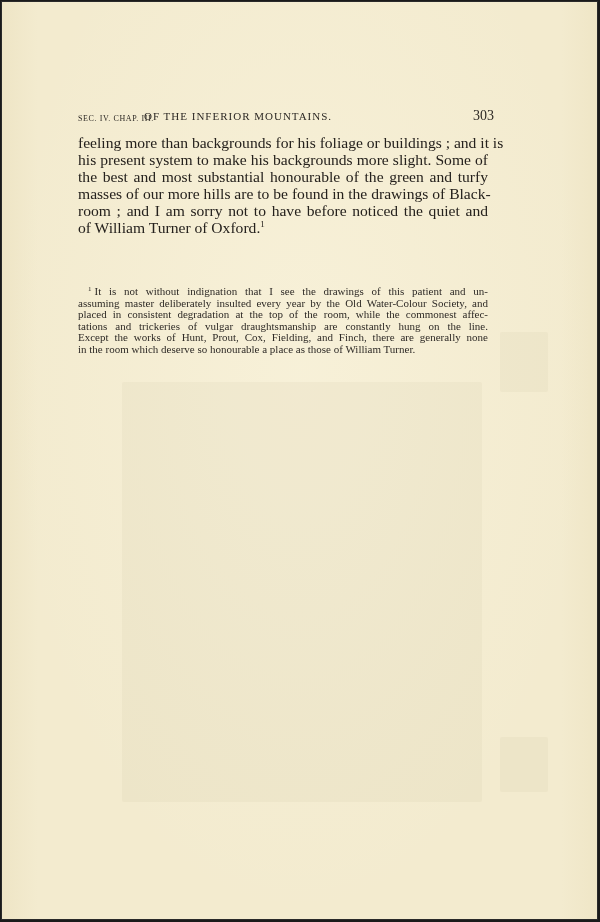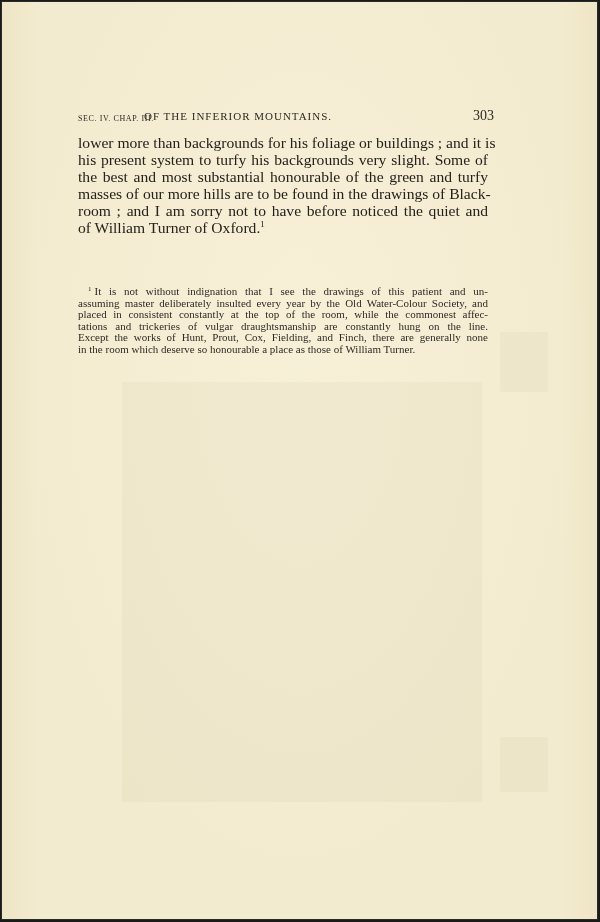--- a/index.html
+++ b/index.html
@@ -130,30 +130,30 @@
   <div class="bleed" style="left:498px;top:330px;width:48px;height:60px;"></div>
   <div class="bleed" style="left:498px;top:735px;width:48px;height:55px;"></div>
 
   <div class="running-head">
     <span class="section">Sec. IV. Chap. III.</span>
     <span class="title">Of the Inferior Mountains.</span>
     <span class="page-number">303</span>
   </div>
 
   <div class="body-text">
-    <span class="line">lower more than backgrounds for his foliage or buildings ; and it is</span>
-    <span class="line">his present system to turfy his backgrounds very slight.  Some of</span>
+    <span class="line">feeling more than backgrounds for his foliage or buildings ; and it is</span>
+    <span class="line">his present system to make his backgrounds more slight.  Some of</span>
     <span class="line">the best and most substantial honourable of the green and turfy</span>
     <span class="line">masses of our more hills are to be found in the drawings of Black-</span>
     <span class="line">room ; and I am sorry not to have before noticed the quiet and</span>
     <span class="line last"><span>of William Turner of Oxford.</span><sup class="fn-ref">1</sup></span>
   </div>
 
   <div class="footnote">
     <span class="line first"><sup>1</sup><span>It is not without indignation that I see the drawings of this patient and un-</span></span>
     <span class="line">assuming master deliberately insulted every year by the Old Water-Colour Society, and</span>
-    <span class="line">placed in consistent constantly at the top of the room, while the commonest affec-</span>
+    <span class="line">placed in consistent degradation at the top of the room, while the commonest affec-</span>
     <span class="line">tations and trickeries of vulgar draughtsmanship are constantly hung on the line.</span>
     <span class="line">Except the works of Hunt, Prout, Cox, Fielding, and Finch, there are generally none</span>
     <span class="line last">in the room which deserve so honourable a place as those of William Turner.</span>
   </div>
 
 </div>
 
 </body></html>

